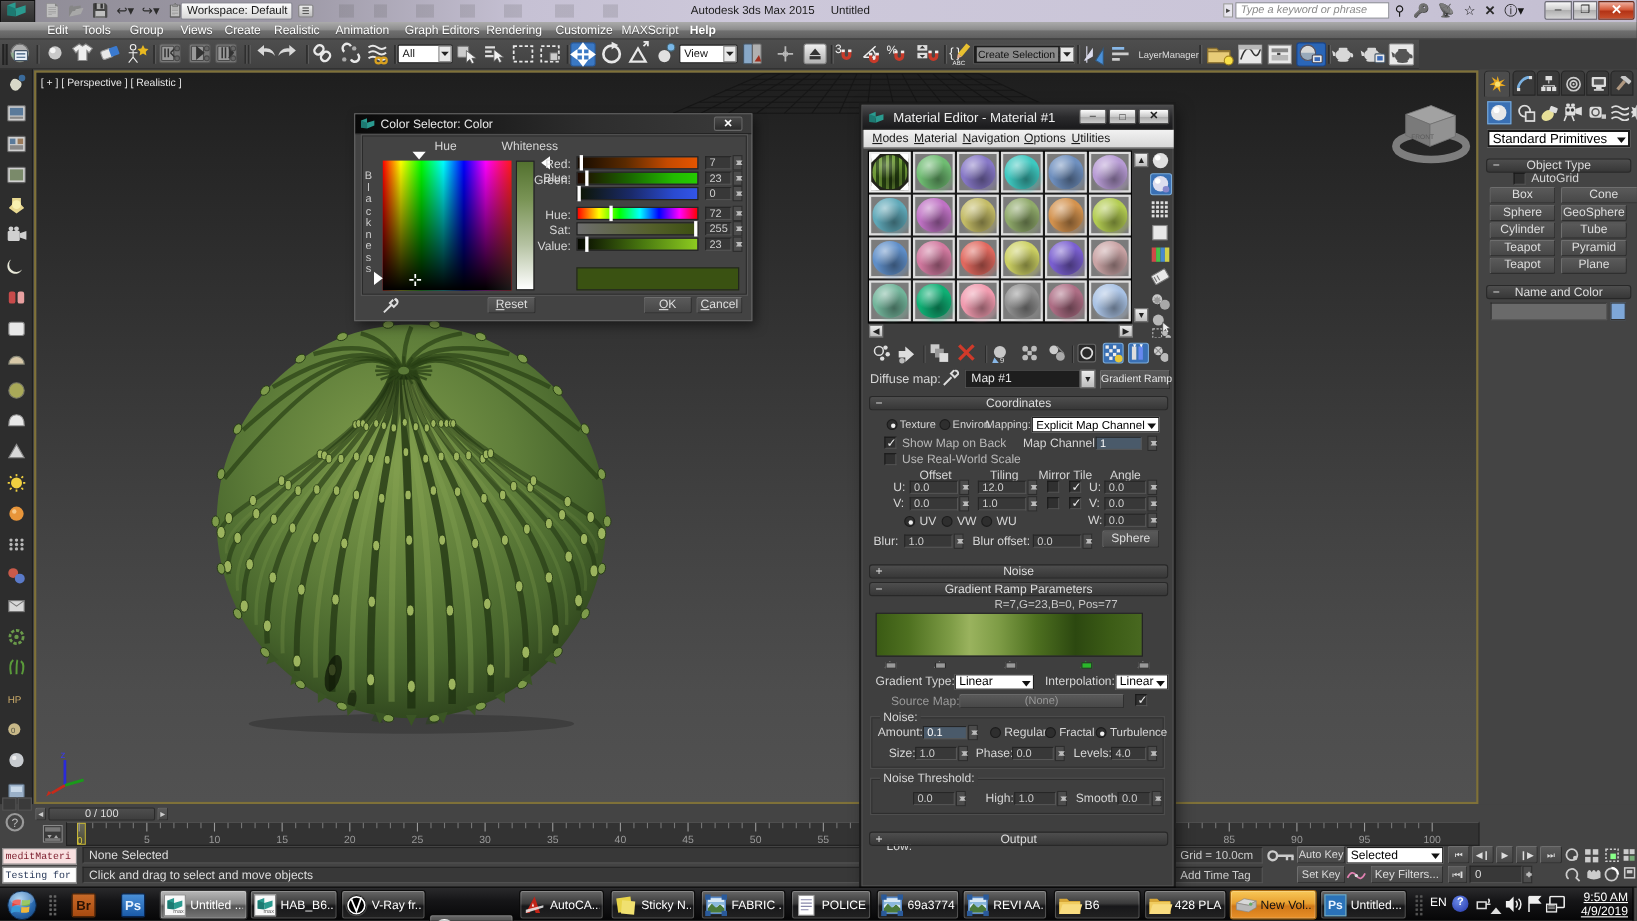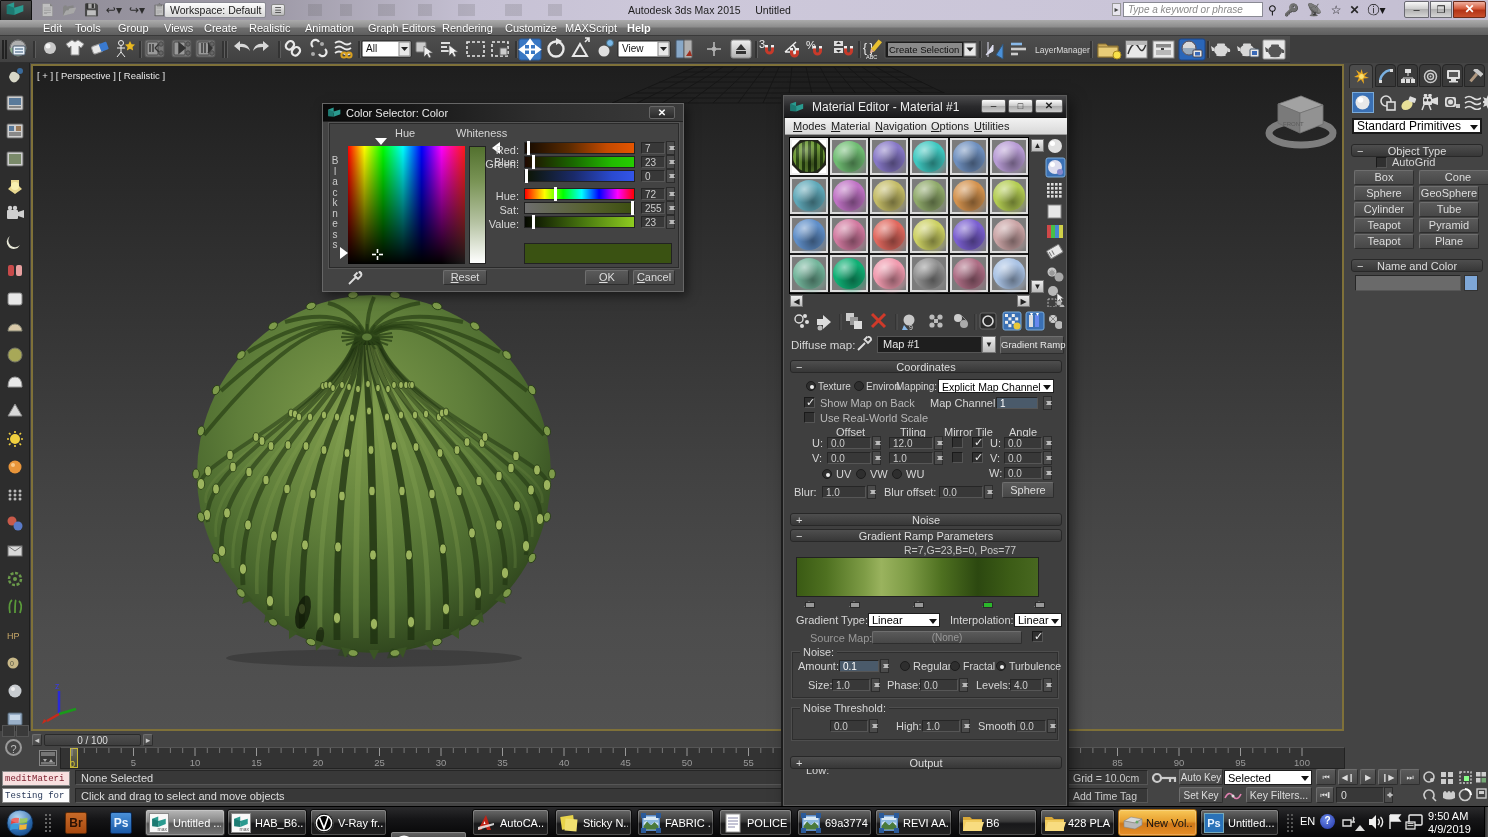--- a/index.html
+++ b/index.html
@@ -1640,17 +1640,17 @@
         <path d="M10 5 a4 4 0 0 1 0 6 M12.5 3 a7 7 0 0 1 0 10" stroke="#eee" fill="none" stroke-width="1.4"></path>
       </svg>
       <svg style="position:absolute;left:1388px;top:7px" width="15" height="16" viewBox="0 0 15 16">
         <path d="M2 1 v14 M2 1 h10 l-2.5 3 2.5 3 h-10" stroke="#eee" fill="#eee" stroke-width="1.4"></path>
       </svg>
       <svg style="position:absolute;left:1405px;top:7px" width="18" height="16" viewBox="0 0 18 16">
         <rect x="4" y="1" width="13" height="10" rx="1" fill="none" stroke="#eee" stroke-width="1.4"></rect>
         <rect x="1" y="8" width="9" height="7" fill="#222" stroke="#eee" stroke-width="1.2"></rect>
         <path d="M2.5 9.5 h6 M2.5 11.5 h6" stroke="#eee" stroke-width="0.8"></path>
       </svg>
-      <div style="position:absolute;left:1428px;top:3px;width:52px;color:#fff;font-size:11px;text-align:left;line-height:13px;">9:50 AM<br>4/9/2019</div>
+      <div style="position:absolute;left:1428px;top:3px;width:52px;color:#fff;font-size:11px;text-align:right;line-height:13px;text-decoration:underline;">9:50 AM<br>4/9/2019</div>
       <div style="position:absolute;left:1484px;top:0;width:4px;height:31px;background:linear-gradient(90deg,#333,#555);border-left:1px solid #000;"></div>
   </div>
 
 </div>
 
 </body></html>

